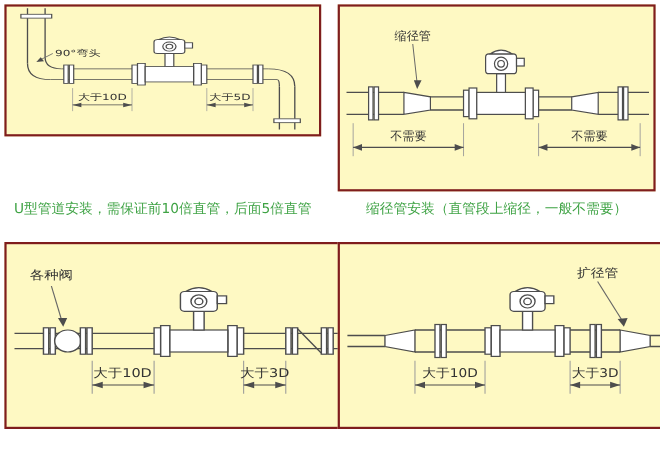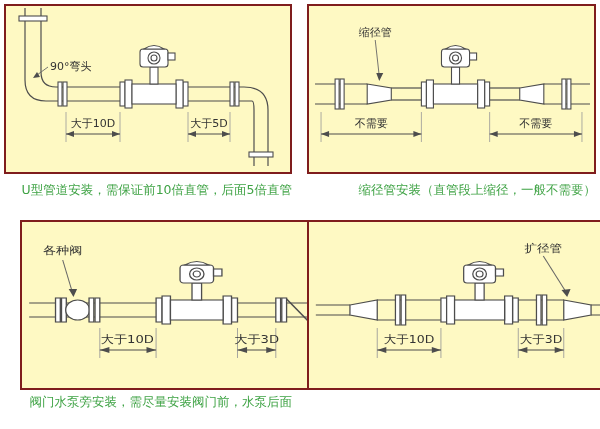--- a/index.html
+++ b/index.html
@@ -2,21 +2,21 @@
 <html><head>
 <meta charset="utf-8">
 <style>
   * { margin:0; padding:0; box-sizing:border-box; }
   html,body { width:600px; height:429px; background:#ffffff; overflow:hidden;
     font-family:"DejaVu Sans", sans-serif; }
   .page { position:relative; width:600px; height:429px; background:#fff; }
   .panel { position:absolute; border:2px solid #7f1d1d; background:#fef9c3; }
   .panel svg { position:absolute; inset:0; width:100%; height:100%; display:block; }
   .caption { position:absolute; color:#3fa345; font-size:12.5px; line-height:1.5;
-    text-align:right; white-space:nowrap; }
+    text-align:center; white-space:nowrap; }
   svg text { font-size:11px; fill:#333; font-family:"DejaVu Sans", sans-serif; }
   svg .pipe { stroke:#4d4d4d; stroke-width:1.2; fill:none; }
   svg .fitting { stroke:#4d4d4d; stroke-width:1.1; fill:#ffffff; }
   svg .dim { stroke:#4d4d4d; stroke-width:1; }
   svg .ext { stroke:#999; stroke-width:0.8; }
   svg .ah { fill:#4d4d4d; stroke:none; }
   svg .leader { stroke:#666; stroke-width:0.9; fill:none; }
 </style>
 </head>
 <body>
@@ -34,21 +34,21 @@
         <rect x="-4" y="-27" width="8" height="17"></rect>
         <rect x="-14" y="-45" width="28" height="18" rx="3"></rect>
         <circle cx="0" cy="-36" r="6"></circle>
         <circle cx="0" cy="-36" r="3"></circle>
         <path d="M -10 -45 Q 0 -52 10 -45 Z"></path>
         <rect x="14" y="-41" width="7" height="7"></rect>
       </g>
     </defs>
   </svg>
 
-  <div class="panel" style="left:4px;top:4px;width:288px;height:170px">
+  <div class="panel" style="left:4px;top:4px;width:288px;height:120px">
     <svg viewBox="0 0 284 166" preserveAspectRatio="none">
       <line class="pipe" x1="19" y1="2" x2="19" y2="10"></line>
       <line class="pipe" x1="35" y1="2" x2="35" y2="10"></line>
       <rect class="fitting" x="13" y="10" width="28" height="5"></rect>
       <line class="pipe" x1="19" y1="15" x2="19" y2="74"></line>
       <line class="pipe" x1="35" y1="15" x2="35" y2="66"></line>
       <path class="pipe" d="M19,74 Q19,95 40,95"></path>
       <path class="pipe" d="M35,66 Q35,81 50,81"></path>
       <line class="pipe" x1="50" y1="81" x2="238" y2="81"></line>
       <line class="pipe" x1="40" y1="95" x2="246" y2="95"></line>
@@ -110,21 +110,21 @@
       <line class="ext" x1="272" y1="106" x2="272" y2="136"></line>
       <line class="dim" x1="180" y1="128" x2="272" y2="128"></line>
       <polygon class="ah" points="180,128 188,125 188,131"></polygon>
       <polygon class="ah" points="272,128 264,125 264,131"></polygon>
       <text x="66" y="30" text-anchor="middle">缩径管</text>
       <text x="62" y="121" text-anchor="middle">不需要</text>
       <text x="226" y="121" text-anchor="middle">不需要</text>
     </svg>
   </div>
 
-  <div class="panel" style="left:20px;top:220px;width:344px;height:170px">
+  <div class="panel" style="left:4px;top:220px;width:344px;height:170px">
     <svg viewBox="0 0 284 166" preserveAspectRatio="none">
       <line class="pipe" x1="6" y1="81" x2="280" y2="81"></line>
       <line class="pipe" x1="6" y1="95" x2="280" y2="95"></line>
       <rect class="fitting" x="28" y="76" width="4" height="24"></rect>
       <rect class="fitting" x="33" y="76" width="4" height="24"></rect>
       <circle class="fitting" cx="46.5" cy="88" r="10"></circle>
       <rect class="fitting" x="56" y="76" width="4" height="24"></rect>
       <rect class="fitting" x="61" y="76" width="4" height="24"></rect>
       <rect class="fitting" x="212" y="76" width="4" height="24"></rect>
       <rect class="fitting" x="217" y="76" width="4" height="24"></rect>
@@ -181,16 +181,15 @@
       <polygon class="ah" points="224,128 216,125 216,131"></polygon>
       <text x="206" y="30" text-anchor="middle">扩径管</text>
       <text x="88" y="121" text-anchor="middle">大于10D</text>
       <text x="204" y="121" text-anchor="middle">大于3D</text>
     </svg>
   </div>
 
   <div class="caption" style="left:4px;top:181px;width:288px">U型管道安装，需保证前10倍直管，后面5倍直管</div>
   <div class="caption" style="left:307px;top:181px;width:289px">缩径管安装（直管段上缩径，一般不需要）</div>
   <div class="caption" style="left:4px;top:393px;width:288px">
-    <div>阀门水泵旁安装，需尽量安装阀门前，水泵后面</div>
   </div>
 
 </div>
 
 </body></html>

